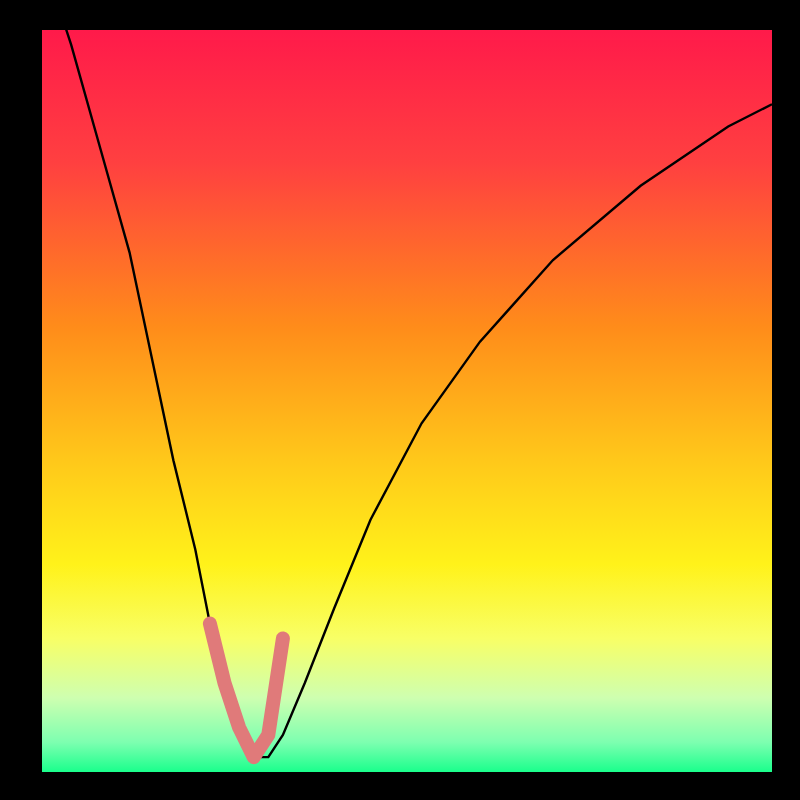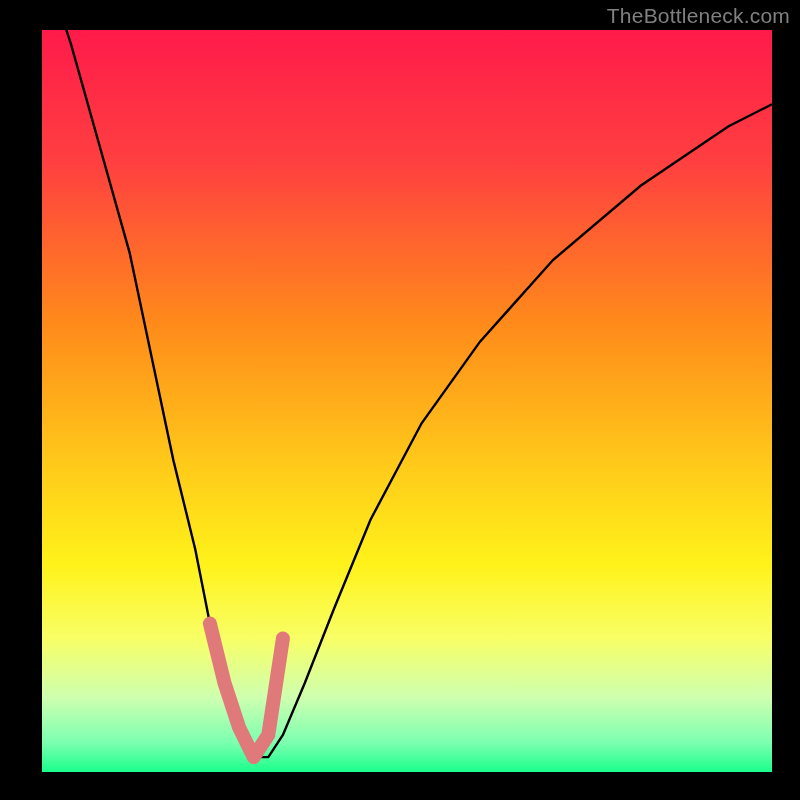--- a/index.html
+++ b/index.html
@@ -33,21 +33,20 @@
     position: absolute;
     top: 0;
     left: 0;
   }
 </style>
 </head>
 <body>
 
 <div class="frame">
 
-  <div class="watermark">TheBottleneck.com</div>
 
   <svg class="plot" width="800" height="800" viewBox="0 0 800 800">
     <defs>
       <linearGradient id="bg-grad" x1="0" y1="0" x2="0" y2="1">
           <stop offset="0%" stop-color="#ff1a4a"></stop>
           <stop offset="18%" stop-color="#ff4040"></stop>
           <stop offset="40%" stop-color="#ff8c1a"></stop>
           <stop offset="57.99999999999999%" stop-color="#ffc81a"></stop>
           <stop offset="72%" stop-color="#fff21a"></stop>
           <stop offset="82%" stop-color="#f8ff66"></stop>

